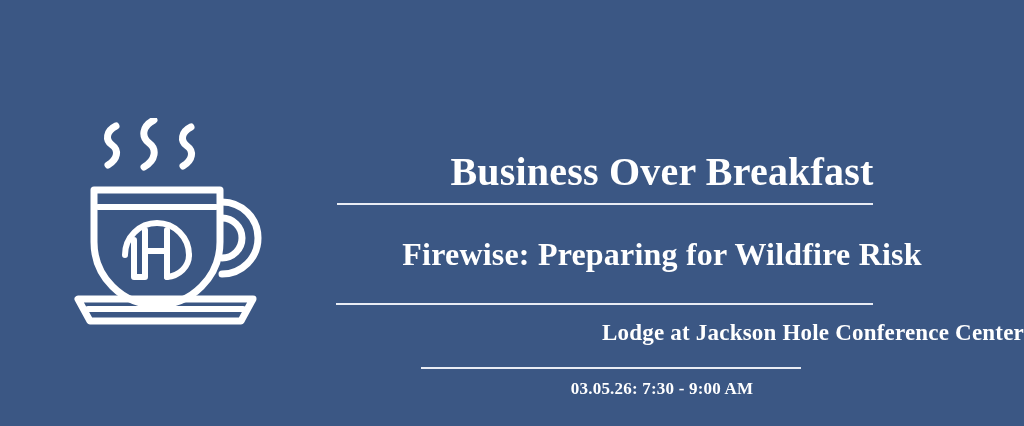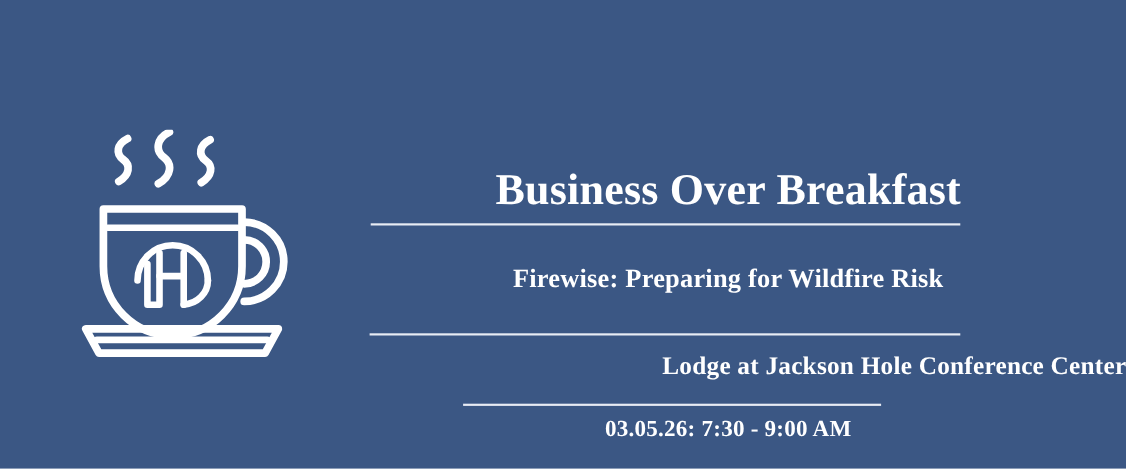--- a/index.html
+++ b/index.html
@@ -59,34 +59,34 @@
   }
 
   #event-title {
     top: 133px;
     font-size: 40px;
     line-height: 46px;
   }
 
   #event-topic {
     top: 220px;
-    font-size: 24px;
+    font-size: 32px;
     line-height: 36px;
   }
 
   #event-venue {
     top: 303px;
     font-size: 23px;
     line-height: 28px;
     text-align: right;
   }
 
   #event-datetime {
     top: 360px;
-    font-size: 21px;
+    font-size: 17px;
     line-height: 26px;
   }
 
   .rule {
     position: absolute;
     height: 2px;
     background: #E8ECF4;
   }
   #rule-1 { top: 187px; left: 37px;  width: 536px; }
   #rule-2 { top: 287px; left: 36px;  width: 537px; }

